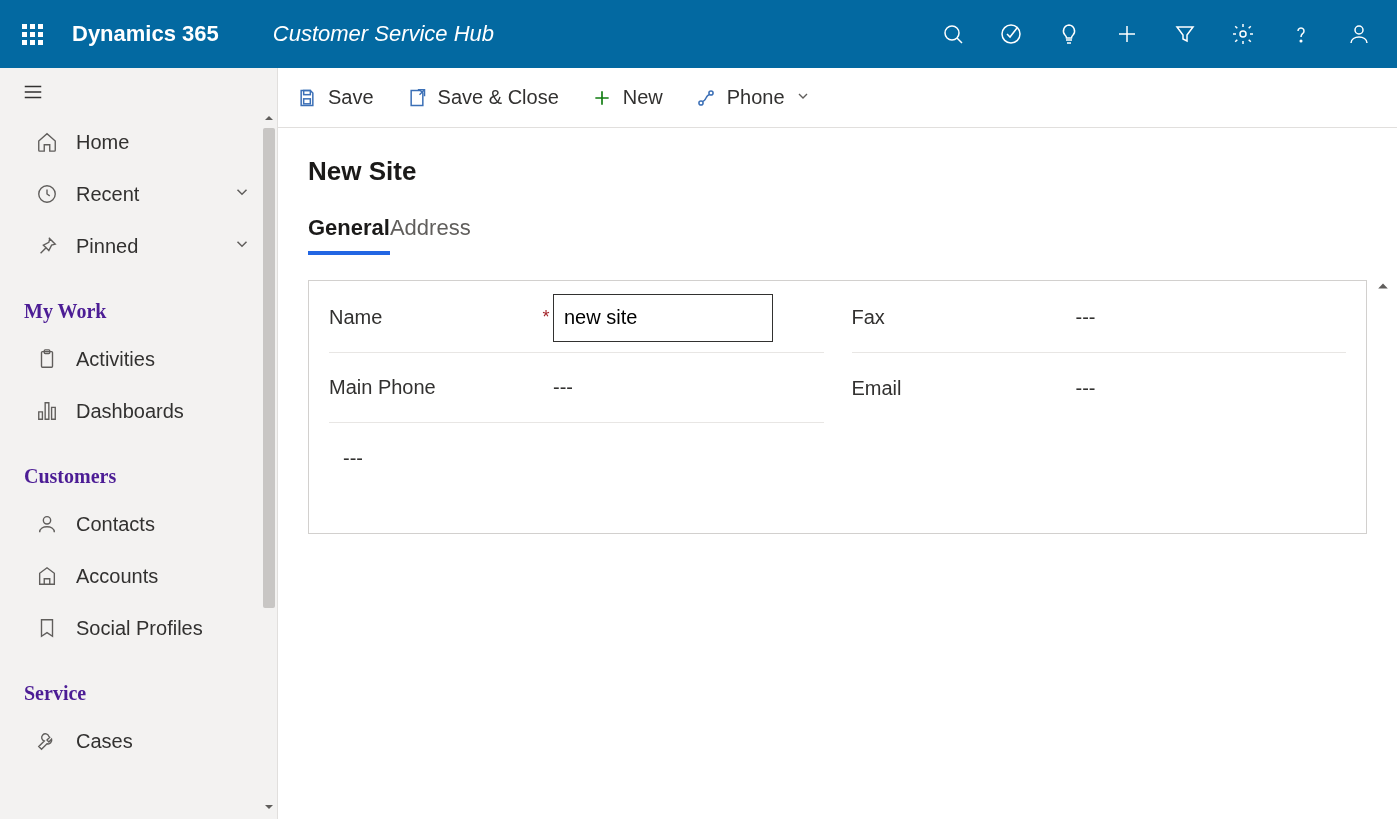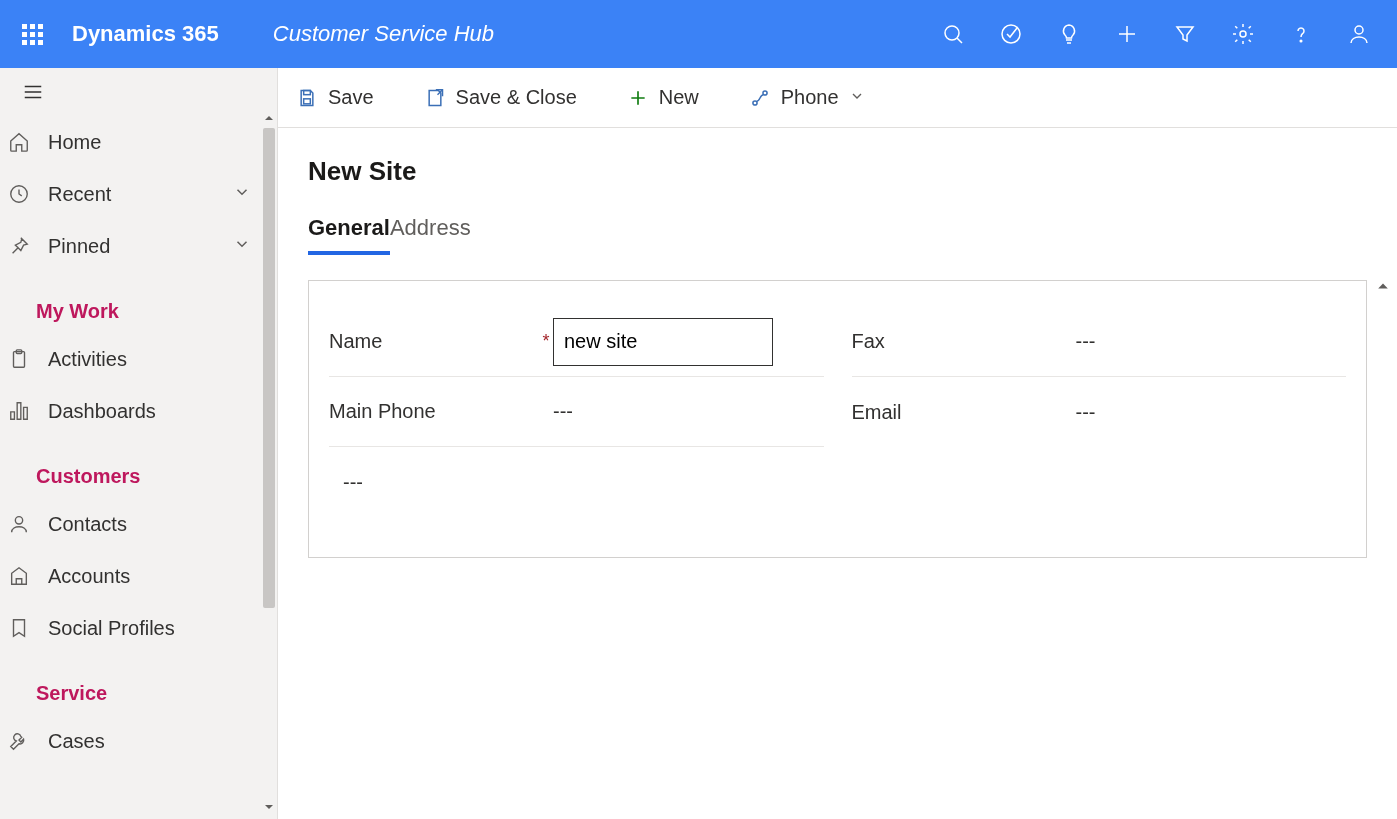--- a/index.html
+++ b/index.html
@@ -12,21 +12,21 @@
       width: 1397px;
       height: 819px;
       overflow: hidden;
       background: #fff;
       display: flex;
       flex-direction: column;
     }
     
     .topbar {
       height: 68px;
-      background: #3b82f6;
+      background: #0369a1;
       color: #fff;
       display: flex;
       align-items: center;
       padding: 13px 8px;
       flex-shrink: 0;
     }
     .waffle-btn {
       width: 48px;
       height: 68px;
       display: flex;
@@ -112,35 +112,36 @@
     .sb-scroll {
       flex:1;
       overflow: hidden;
       padding-right: 20px;
       position: relative;
     }
     .sb-item {
       height: 52px;
       display: flex;
       align-items: center;
-      padding-left: 8px;
+      padding-left: 36px;
       gap: 18px;
       font-size: 20px;
       color: #323130;
       cursor: pointer;
     }
     .sb-item .ico { width:22px; height:22px; display:flex; align-items:center; justify-content:center;}
     .sb-item .ico svg { width:22px; height:22px; stroke:#605e5c; fill:none; stroke-width:1.5;}
     .sb-item .chev { margin-left:auto; margin-right:6px;}
     .sb-item .chev svg{width:18px;height:18px;stroke:#605e5c;fill:none;stroke-width:2;}
     .sb-group {
-      padding: 28px 0 10px 36px;
+      padding: 28px 0 10px 24px;
       font-size: 20px;
       font-weight: 600;
-      color: #be185d;
+      color: #4c1d95;
+      font-family: Liberation Serif, serif;
     }
     .sb-scrollbar-thumb{
       position:absolute; right:2px; top:60px; width:12px; height:480px;
       background:#c8c6c4; border-radius:2px;
     }
     .sb-scroll-arrow{
       position:absolute; right:2px; width:12px; height:12px; display:flex;align-items:center;justify-content:center;
     }
     .sb-scroll-arrow.up{ top:44px;} .sb-scroll-arrow.down{ bottom:6px;}
     .sb-scroll-arrow svg{width:10px;height:10px;fill:#605e5c;}
@@ -151,21 +152,21 @@
       display: flex;
       flex-direction: column;
       min-width: 0;
       position: relative;
     }
     .cmdbar {
       height: 60px;
       border-bottom: 1px solid #e1dfdd;
       display: flex;
       align-items: center;
-      gap: 50px;
+      gap: 32px;
       padding-left: 18px;
     }
     .cmd {
       display: flex;
       align-items: center;
       gap: 10px;
       font-size: 20px;
       color: #323130;
       cursor: pointer;
     }
@@ -195,21 +196,21 @@
       padding-bottom: 10px;
       cursor: pointer;
     }
     .tab.active {
       color: #1b1a19;
       font-weight: 600;
       border-bottom: 4px solid #2266E3;
     }
     .form-panel {
       border: 1px solid #d2d0ce;
-      padding: 26px 20px 40px 20px;
+      padding: 2px 20px 40px 20px;
       display: flex;
       gap: 28px;
     }
     .form-col { flex:1; display:flex; flex-direction:column;}
     .form-row {
       display: flex;
       align-items: center;
       height: 70px;
       border-bottom: 1px solid #e8e6e4;
     }

